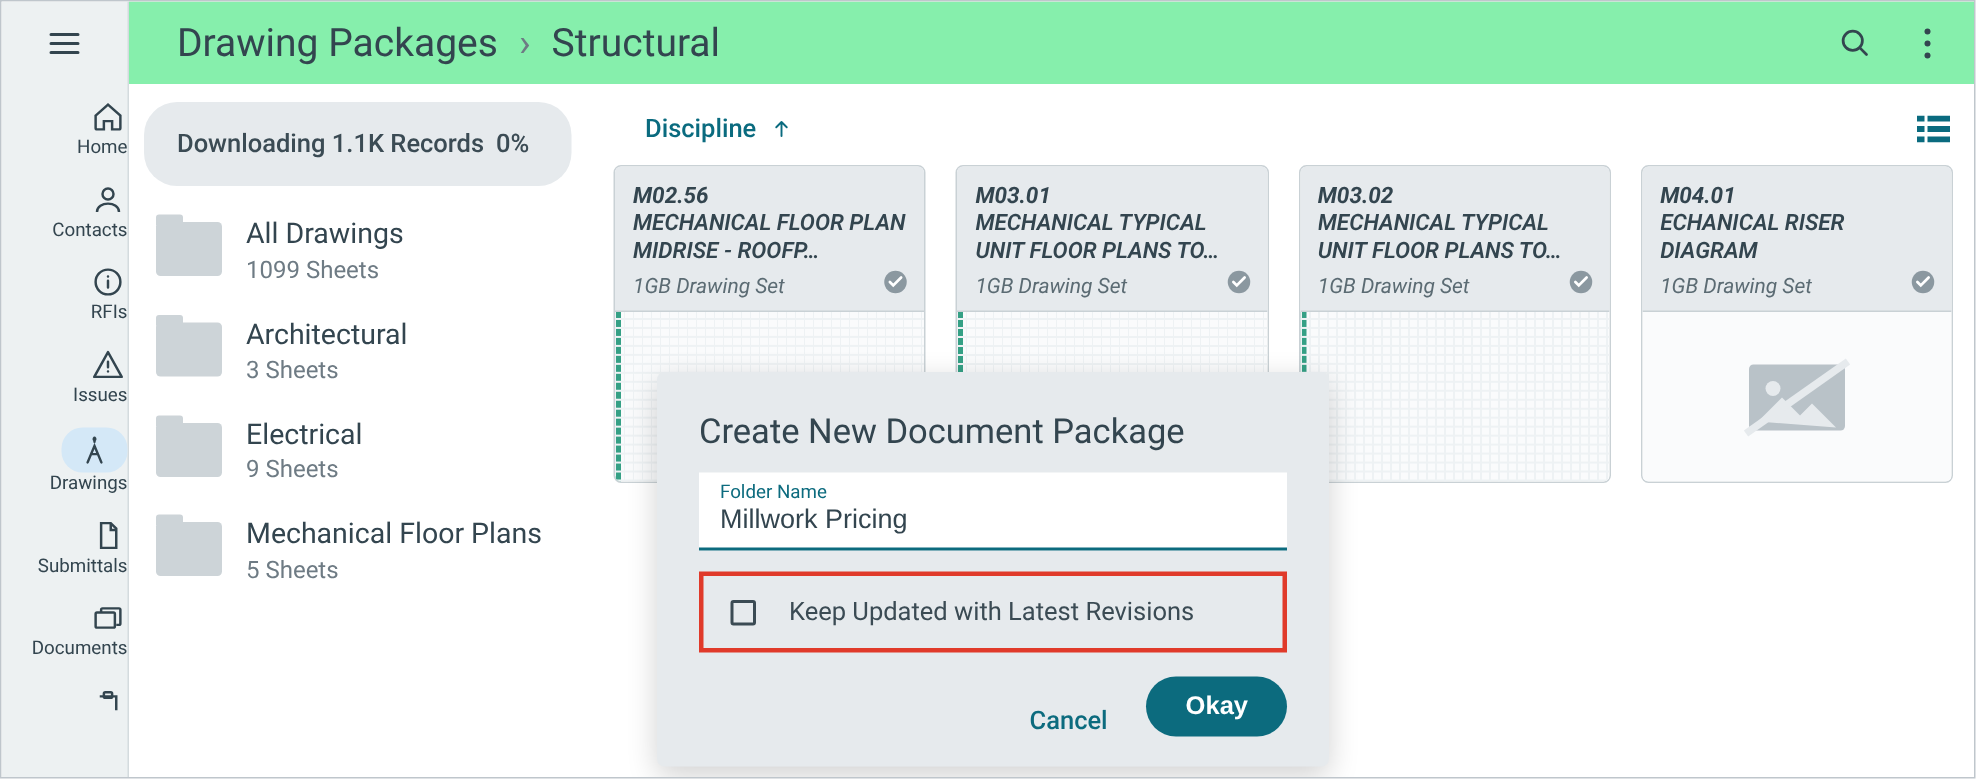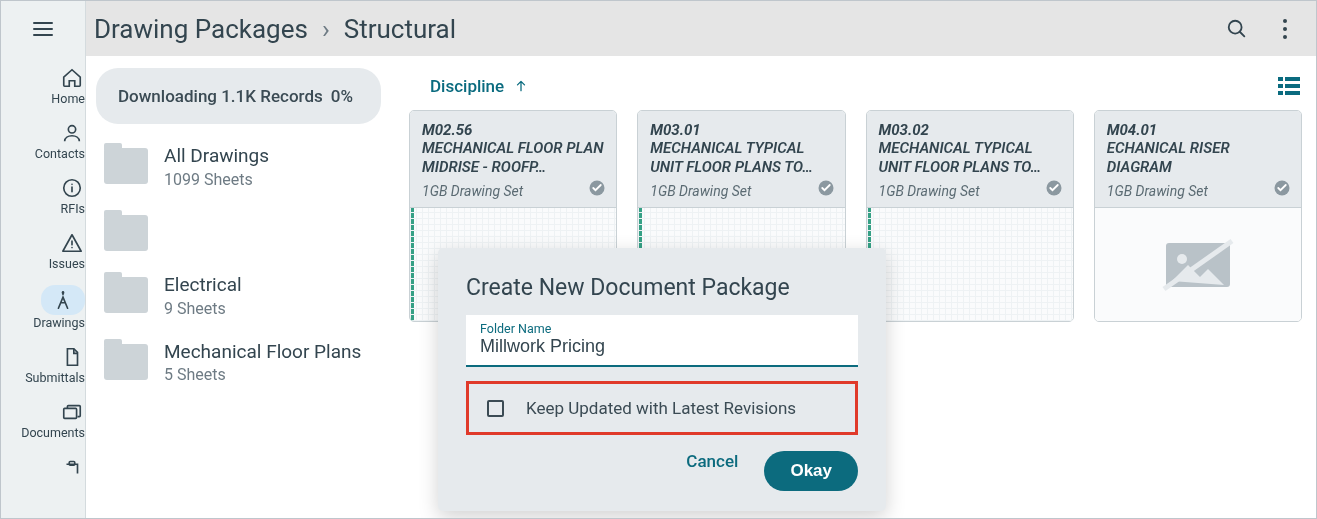--- a/index.html
+++ b/index.html
@@ -1,19 +1,19 @@
 <!DOCTYPE html>
 <html><head>
 <meta charset="utf-8">
 <style>
 * { box-sizing: border-box; margin: 0; padding: 0; }
 body { font-family: -apple-system, BlinkMacSystemFont, "Segoe UI", Roboto, Helvetica, Arial, sans-serif; width: 1317px; height: 519px; overflow: hidden; background: #fff; border: 1px solid #bfc6cc; position: relative; color: #33454f; }
 
 
-.header { position: absolute; left: 85px; right: 0; top: 0; height: 55px; background: #e5e5e5; display: flex; align-items: center; padding: 0 18px 0 8px; }
+.header { position: absolute; left: 85px; right: 0; top: 0; height: 55px; background: #86efac; display: flex; align-items: center; padding: 0 18px 0 32px; }
 .breadcrumb { font-size: 26px; font-weight: 400; color: #33454f; display: flex; align-items: center; gap: 14px; }
 .breadcrumb .sep { color: #6e7b84; }
 .header-actions { margin-left: auto; display: flex; gap: 22px; align-items: center; color: #33454f; }
 .icon-btn { width: 26px; height: 26px; display:flex; align-items:center; justify-content:center; cursor:pointer; }
 
 
 .sidebar { position: absolute; left: 0; top: 0; bottom: 0; width: 85px; background: #edf1f2; border-right: 1px solid #d4dbde; display:flex; flex-direction:column; align-items:center; }
 .hamburger { height: 55px; width: 100%; display:flex; align-items:center; justify-content:center; cursor:pointer; }
 .nav { display:flex; flex-direction:column; align-items:center; width:100%; }
 .nav-item { width: 100%; display:flex; flex-direction:column; align-items:flex-end; padding: 9px 0 5px 0; font-size: 12.5px; color:#33454f; cursor:pointer; }
@@ -47,21 +47,21 @@
 .stripe { position:absolute; left:0; top:0; bottom:0; width:4px; background:#35a085;}
 
 
 .dialog { position:absolute; left:437px; top:247px; width:448px; background:#e6eaed; border-radius:5px; box-shadow: 0 6px 20px rgba(0,0,0,.18); padding: 26px 28px 20px 28px; }
 .dialog h2 { font-size: 23px; font-weight:400; color:#33454f; margin-bottom: 14px;}
 .field { background:#fff; border-bottom:2px solid #0c6b7e; padding:6px 14px 8px 14px;}
 .field .fl { font-size:12.5px; color:#0c6b7e;}
 .field input { border:none; outline:none; width:100%; font-size:18px; color:#33454f; background:transparent; }
 .chk-wrap { margin-top:14px; border:3px solid #e03a2a; padding: 14px 18px; display:flex; align-items:center; gap:22px; font-size:17px; color:#3b4b54;}
 .chk { width:17px; height:17px; border:2px solid #3b4b54; border-radius:2px; flex-shrink:0;}
-.dlg-actions { display:flex; justify-content:flex-end; gap:26px; margin-top:16px; align-items:flex-start;}
+.dlg-actions { display:flex; justify-content:flex-end; gap:26px; margin-top:16px; align-items:flex-end;}
 .btn-cancel { color:#0c6b7e; font-size:17px; font-weight:500; cursor:pointer; }
 .btn-okay { background:#0c6b7e; color:#fff; border:none; border-radius: 20px; padding: 10px 26px; font-size:17px; font-weight:700; cursor:pointer;}
 
 svg { display:block; }
 </style>
 </head>
 <body>
 
 <div class="sidebar">
   <div class="hamburger">
@@ -174,20 +174,24 @@
   <div class="folder-list">
     <div class="folder-item">
       <div class="folder-ic"></div>
       <div class="folder-txt">
         <div class="name">All Drawings</div>
         <div class="sub">1099 Sheets</div>
       </div>
     </div>
     <div class="folder-item">
       <div class="folder-ic"></div>
+      <div class="folder-txt">
+        <div class="name">Architectural</div>
+        <div class="sub">3 Sheets</div>
+      </div>
     </div>
     <div class="folder-item">
       <div class="folder-ic"></div>
       <div class="folder-txt">
         <div class="name">Electrical</div>
         <div class="sub">9 Sheets</div>
       </div>
     </div>
     <div class="folder-item">
       <div class="folder-ic"></div>

